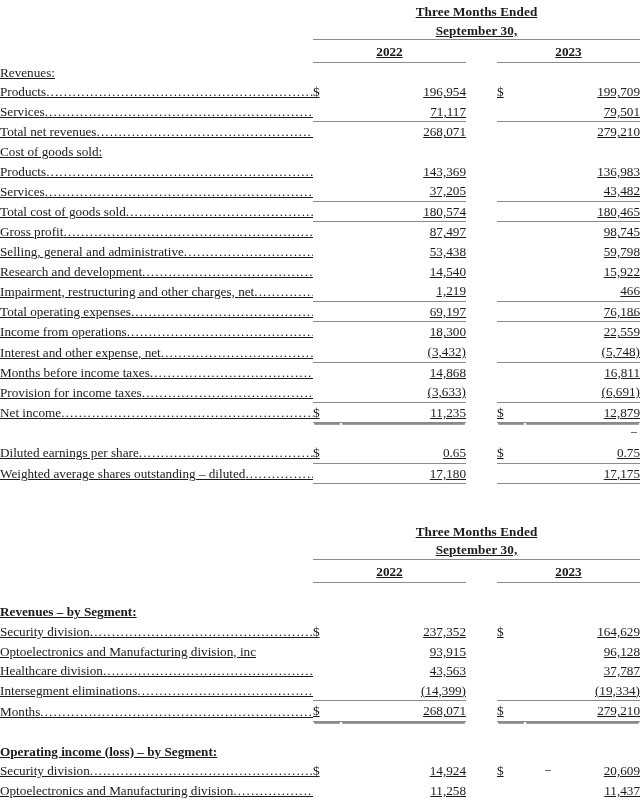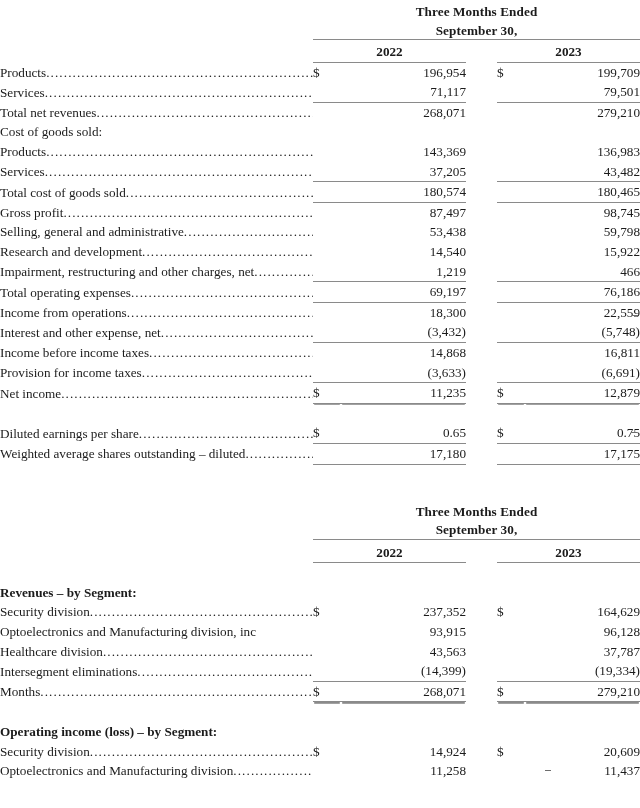--- a/index.html
+++ b/index.html
@@ -16,20 +16,21 @@
     font-size: 13.2px;
     position: relative;
     overflow: hidden;
   }
 
   .page {
     position: relative;
     width: 640px;
     height: 808px;
     box-sizing: border-box;
+    text-decoration: underline;
   }
 
   
   table.stmt {
     border-collapse: collapse;
     table-layout: fixed;
     width: 640px;
   }
   table.stmt col.c-label  { width: 313px; }
   table.stmt col.c-cur1   { width: 28px;  }
@@ -163,20 +164,30 @@
     <td colspan="5" class="hdr-title spanrule" style="height:17px;line-height:17px;">September 30,</td>
   </tr>
 
   <tr>
     <td></td>
     <td colspan="2" class="hdr-year yrule" style="height:22px;">2022</td>
     <td class="gap"></td>
     <td colspan="2" class="hdr-year yrule" style="height:22px;">2023</td>
   </tr>
 
+  <tr>
+    <td class="label plain ind0">
+            <span class="lead"><span class="txt">Revenues:</span></span>
+          </td>
+    <td class="cur"></td>
+    <td class="num"></td>
+    <td class="gap"></td>
+    <td class="cur"></td>
+    <td class="num2"></td>
+  </tr>
 
   <tr>
     <td class="label ind1">
             <span class="lead"><span class="txt">Products</span><span class="dots">.............................................................................................................</span></span>
           </td>
     <td class="cur">$</td>
     <td class="num">196,954</td>
     <td class="gap"></td>
     <td class="cur">$</td>
     <td class="num2">199,709</td>
@@ -321,21 +332,21 @@
           </td>
     <td class="cur rule-bot"></td>
     <td class="num rule-bot">(3,432)</td>
     <td class="gap"></td>
     <td class="cur rule-bot"></td>
     <td class="num2 rule-bot">(5,748)</td>
   </tr>
 
   <tr>
     <td class="label ind0">
-            <span class="lead"><span class="txt">Income before income taxes</span><span class="dots">.............................................................................................................</span></span>
+            <span class="lead"><span class="txt">Months before income taxes</span><span class="dots">.............................................................................................................</span></span>
           </td>
     <td class="cur"></td>
     <td class="num">14,868</td>
     <td class="gap"></td>
     <td class="cur"></td>
     <td class="num2">16,811</td>
   </tr>
 
   <tr>
     <td class="label ind0">

